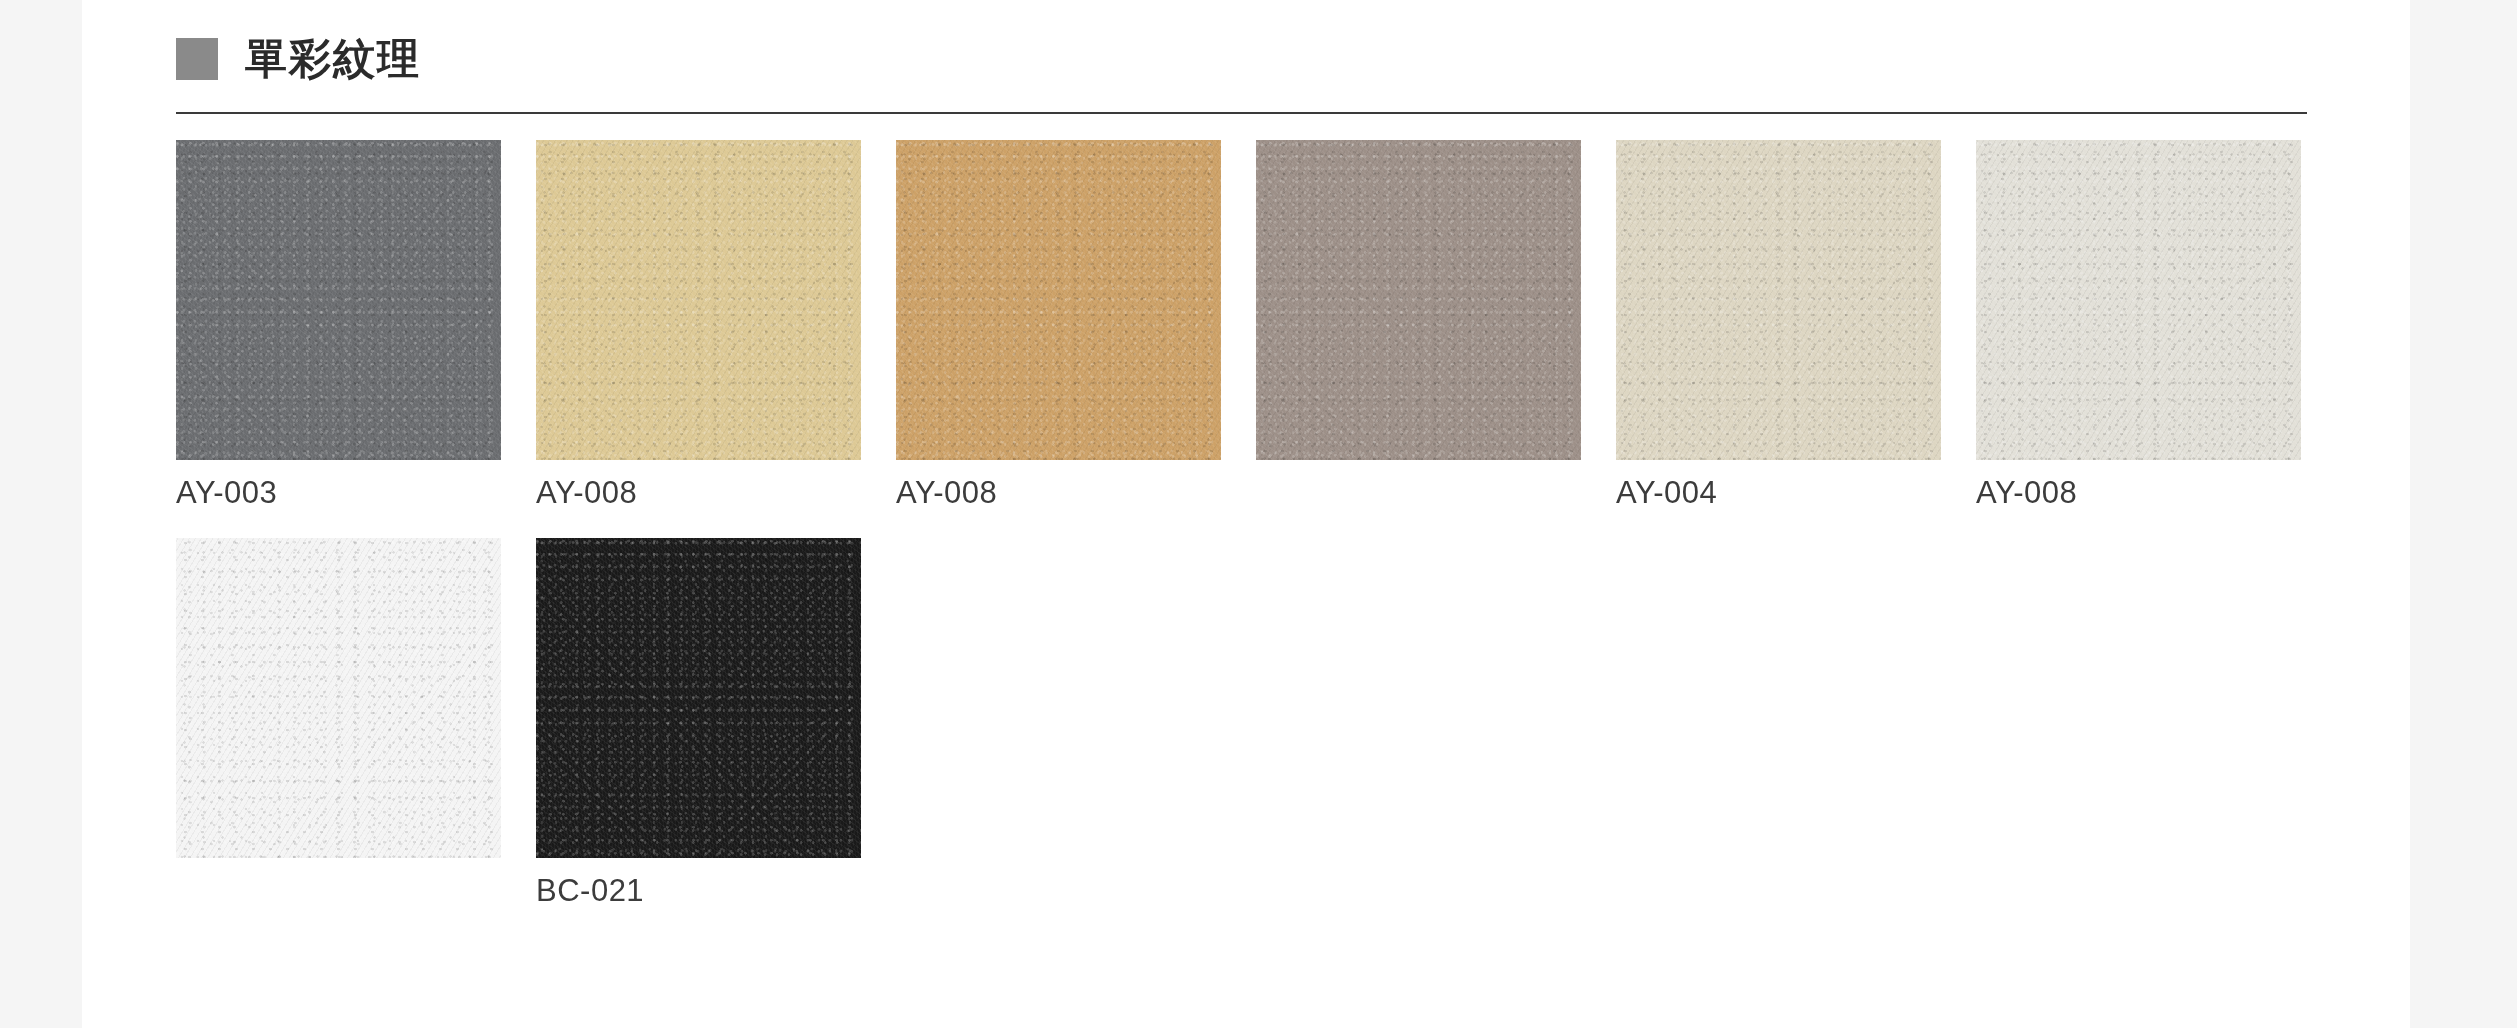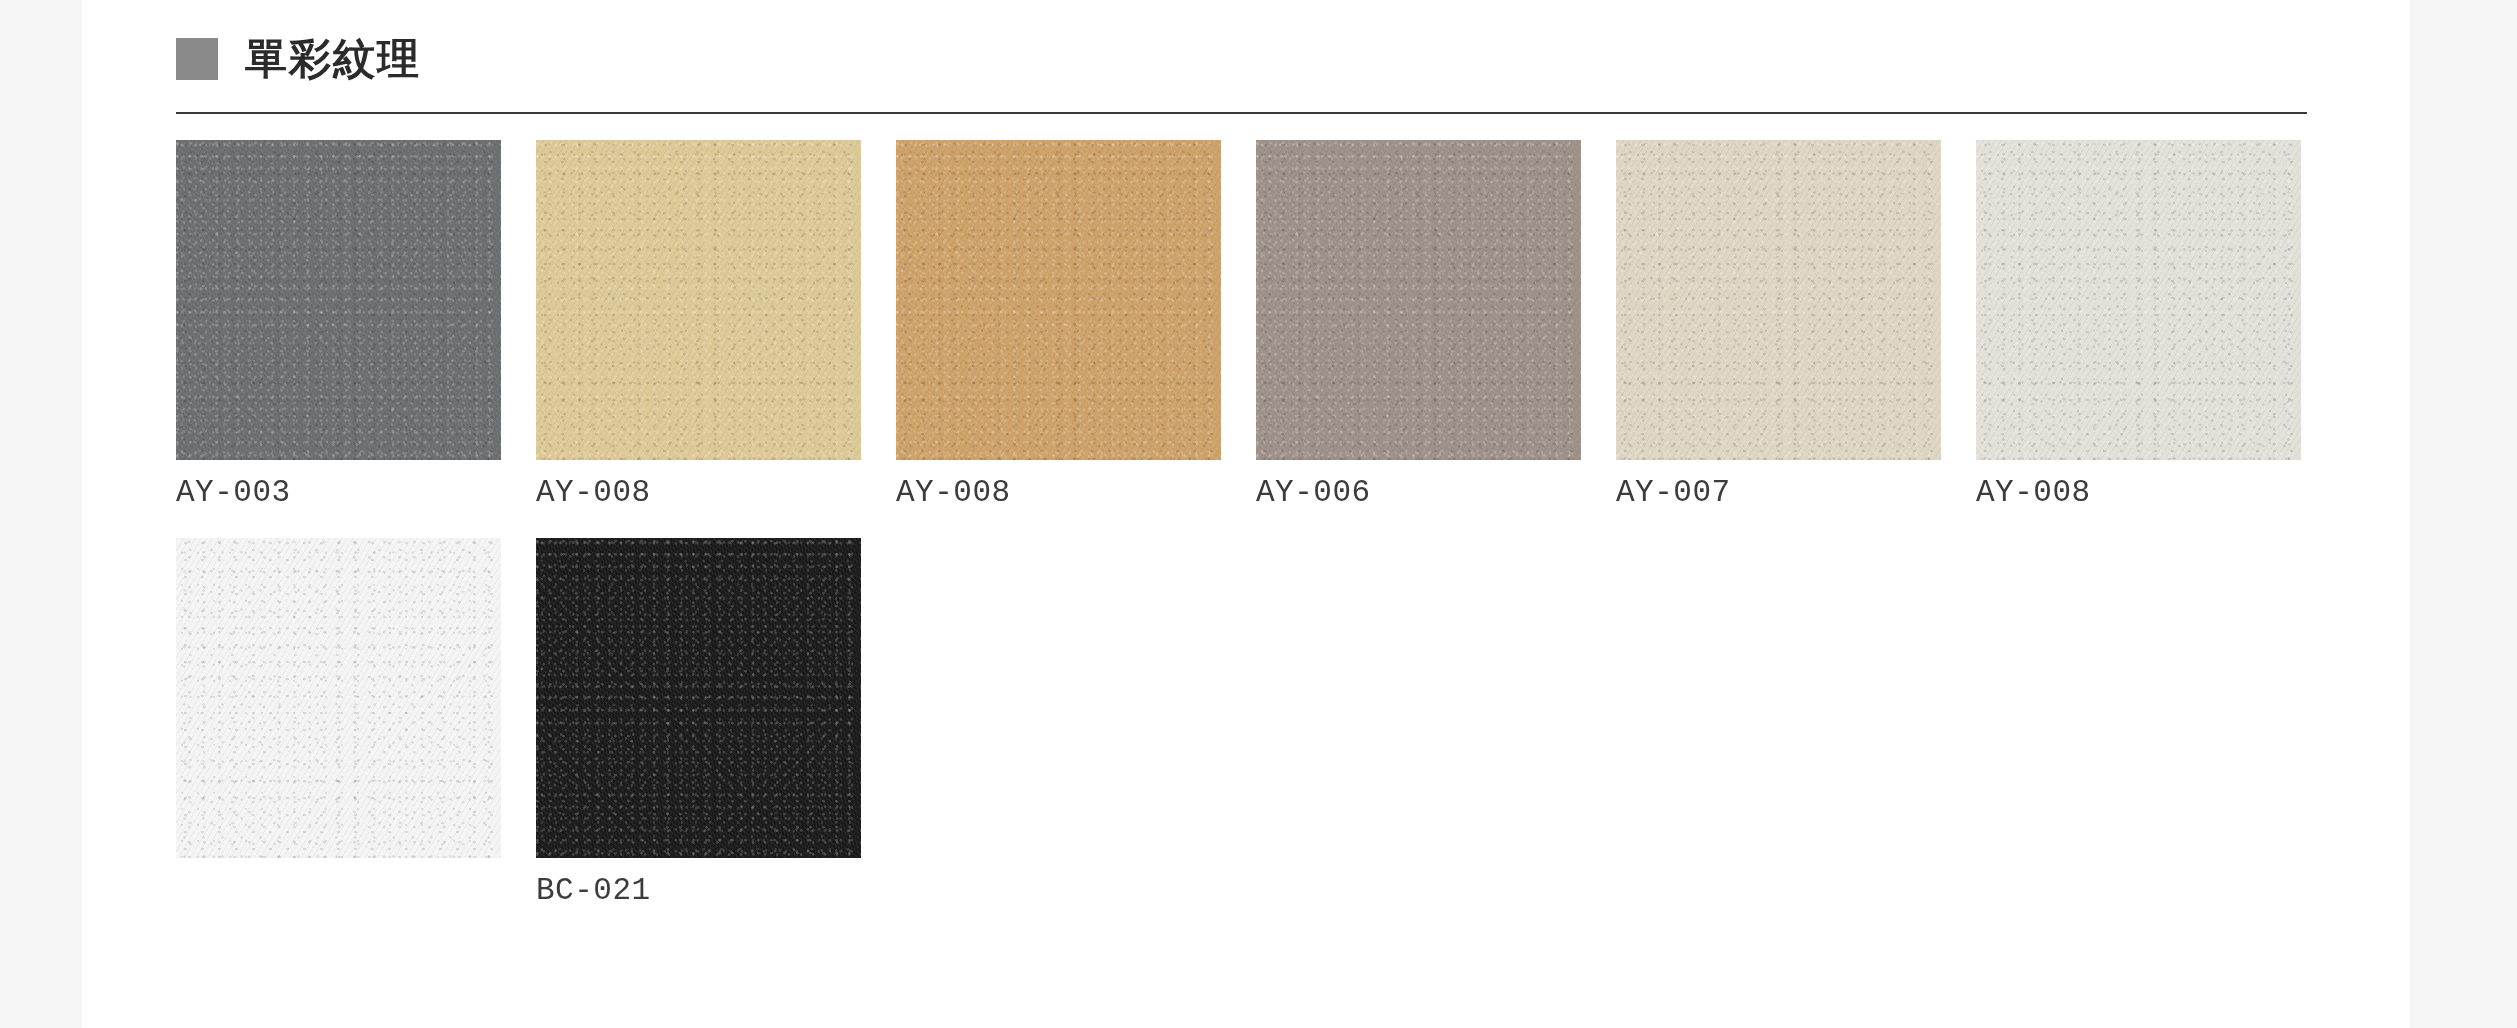--- a/index.html
+++ b/index.html
@@ -123,21 +123,21 @@
   }
   .swatch-chip::after {
     background-image:
       repeating-linear-gradient(37deg,  rgba(255,255,255,.055) 0 1px, transparent 1px 4px),
       repeating-linear-gradient(121deg, rgba(0,0,0,.05)        0 1px, transparent 1px 5px),
       repeating-linear-gradient(79deg,  rgba(255,255,255,.04)  0 1px, transparent 1px 3px);
     opacity: .9;
   }
   .swatch-label {
     margin-top: 14px;
-    font-family: Liberation Mono, monospace;
+    font-family: Liberation Sans, sans-serif;
     font-size: 31px;
     font-weight: 400;
     color: #3c3c3c;
     letter-spacing: 0.5px;
     line-height: 1.2;
     white-space: nowrap;
   }
 </style>
 </head>
 <body>
@@ -164,25 +164,24 @@
         <div class="swatch-cell">
           <div class="swatch-chip" style="background-color: rgb(221, 201, 149);"></div>
           <div class="swatch-label">AY-008</div>
         </div>
         <div class="swatch-cell">
           <div class="swatch-chip" style="background-color: rgb(205, 161, 103);"></div>
           <div class="swatch-label">AY-008</div>
         </div>
         <div class="swatch-cell">
           <div class="swatch-chip" style="background-color: rgb(157, 144, 136);"></div>
-          <div class="swatch-label">AY-006</div>
         </div>
         <div class="swatch-cell">
           <div class="swatch-chip" style="background-color: rgb(221, 214, 194);"></div>
-          <div class="swatch-label">AY-007</div>
+          <div class="swatch-label">AY-004</div>
         </div>
         <div class="swatch-cell">
           <div class="swatch-chip" style="background-color: rgb(226, 224, 216);"></div>
           <div class="swatch-label">AY-008</div>
         </div>
         <div class="swatch-cell">
           <div class="swatch-chip" style="background-color: rgb(244, 244, 244);"></div>
         </div>
         <div class="swatch-cell">
           <div class="swatch-chip" style="background-color: rgb(26, 26, 26);"></div>

